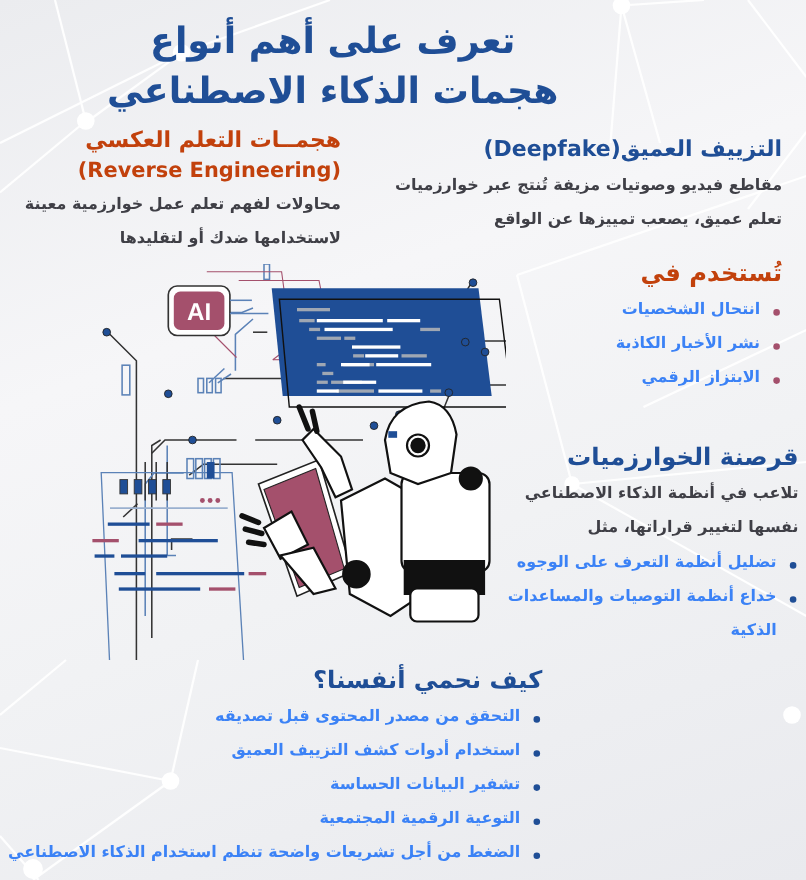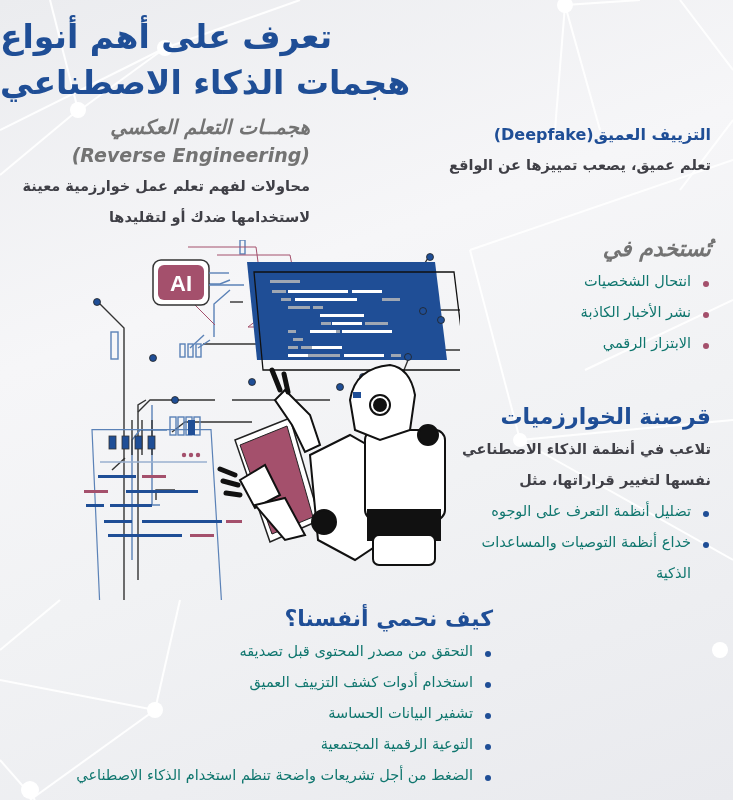--- a/index.html
+++ b/index.html
@@ -2,26 +2,26 @@
 <html><head>
 <meta charset="utf-8">
 <style>
   html,body{margin:0;padding:0;}
   body{width:733px;height:800px;overflow:hidden;position:relative;
     background:linear-gradient(160deg,#ebecef 0%,#f6f6f8 35%,#f1f2f4 60%,#e9eaee 100%);
     font-family:"DejaVu Sans","Liberation Sans",sans-serif;}
   .bg-net{position:absolute;left:0;top:0;width:733px;height:800px;z-index:0;}
   .abs{position:absolute;z-index:2;}
   .rtl{direction:rtl;text-align:right;}
-  .title{left:0;width:605px;top:14px;text-align:left;color:#1f4e96;font-weight:bold;font-size:33px;line-height:46px;direction:rtl;}
+  .title{left:0;width:605px;top:14px;text-align:center;color:#1f4e96;font-weight:bold;font-size:33px;line-height:46px;direction:rtl;}
   .h-blue{color:#1f4e96;font-weight:bold;}
-  .h-rose{color:#737373;font-weight:bold;font-style:italic;}
+  .h-rose{color:#c2410c;font-weight:bold;}
   .body-text{color:#3f3f46;font-weight:bold;font-size:14.5px;line-height:31px;}
   ul.bl{list-style:none;margin:0;padding:0;}
-  ul.bl li{position:relative;padding-right:20px;color:#0f766e;font-weight:normal;font-size:14.5px;line-height:31px;white-space:nowrap;}
+  ul.bl li{position:relative;padding-right:20px;color:#3b82f6;font-weight:bold;font-size:14.5px;line-height:31px;white-space:nowrap;}
   ul.bl li .dot{position:absolute;right:2px;top:15px;width:6px;height:6px;border-radius:50%;}
   .dot.rose{background:#a4506c;}
   .dot.blue{background:#1f4e96;}
   svg.illus{position:absolute;left:80px;top:240px;z-index:1;}
 </style>
 </head>
 <body>
 
 <svg class="bg-net" viewBox="0 0 733 800">
   <g stroke="#ffffff" stroke-width="2" fill="none" opacity="0.95">
@@ -56,41 +56,42 @@
     <circle cx="720" cy="650" r="8"></circle>
   </g>
 </svg>
 
 <div class="abs title">
   <div>تعرف على أهم أنواع</div>
   <div>هجمات الذكاء الاصطناعي</div>
 </div>
 
 <div class="abs rtl" style="right:22px;top:120px;width:360px;">
-  <div class="h-blue" style="font-size:16px;line-height:30px;">التزييف العميق(Deepfake)</div>
+  <div class="h-blue" style="font-size:20px;line-height:30px;">التزييف العميق(Deepfake)</div>
+  <div class="body-text" style="margin-top:4px;">مقاطع فيديو وصوتيات مزيفة تُنتج عبر خوارزميات</div>
   <div class="body-text">تعلم عميق، يصعب تمييزها عن الواقع</div>
 </div>
 
 <div class="abs rtl" style="left:12px;top:113px;width:298px;">
   <div class="h-rose" style="font-size:20px;line-height:28px;">هجمــات التعلم العكسي</div>
   <div class="h-rose" style="font-size:19px;line-height:28px;direction:ltr;text-align:right;">(Reverse Engineering)</div>
   <div class="body-text" style="margin-top:2px;">محاولات لفهم تعلم عمل خوارزمية معينة</div>
   <div class="body-text">لاستخدامها ضدك أو لتقليدها</div>
 </div>
 
 <div class="abs rtl" style="right:22px;top:232px;width:220px;">
   <div class="h-rose" style="font-size:22px;line-height:34px;">تُستخدم في</div>
   <ul class="bl">
     <li><span class="dot rose"></span><span>انتحال الشخصيات</span></li>
     <li><span class="dot rose"></span><span>نشر الأخبار الكاذبة</span></li>
     <li><span class="dot rose"></span><span>الابتزاز الرقمي</span></li>
   </ul>
 </div>
 
-<div class="abs rtl" style="right:22px;top:400px;width:290px;">
+<div class="abs rtl" style="right:7px;top:400px;width:290px;">
   <div class="h-blue" style="font-size:22px;line-height:34px;">قرصنة الخوارزميات</div>
   <div class="body-text">تلاعب في أنظمة الذكاء الاصطناعي</div>
   <div class="body-text">نفسها لتغيير قراراتها، مثل</div>
   <ul class="bl">
     <li><span class="dot blue"></span><span>تضليل أنظمة التعرف على الوجوه</span></li>
     <li><span class="dot blue"></span><span>خداع أنظمة التوصيات والمساعدات</span></li>
     <li style="padding-right:20px;"><span>الذكية</span></li>
   </ul>
 </div>
 

